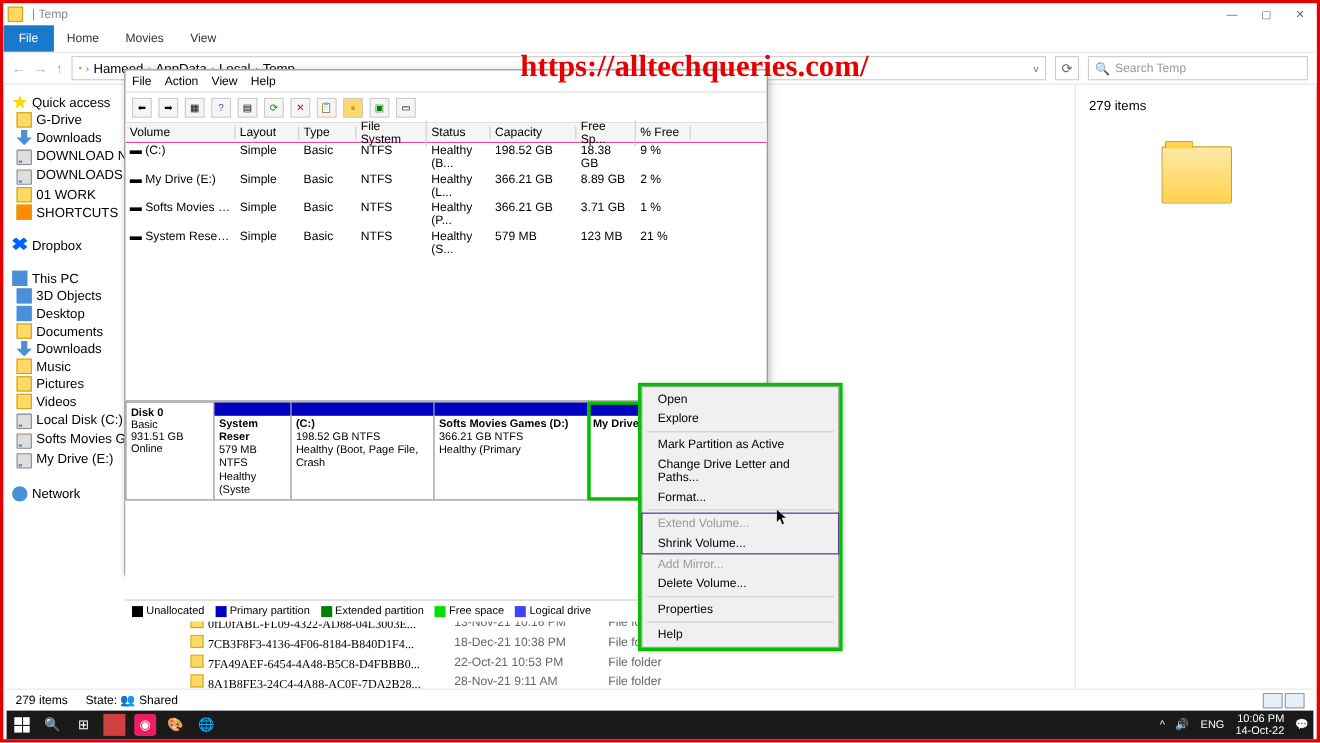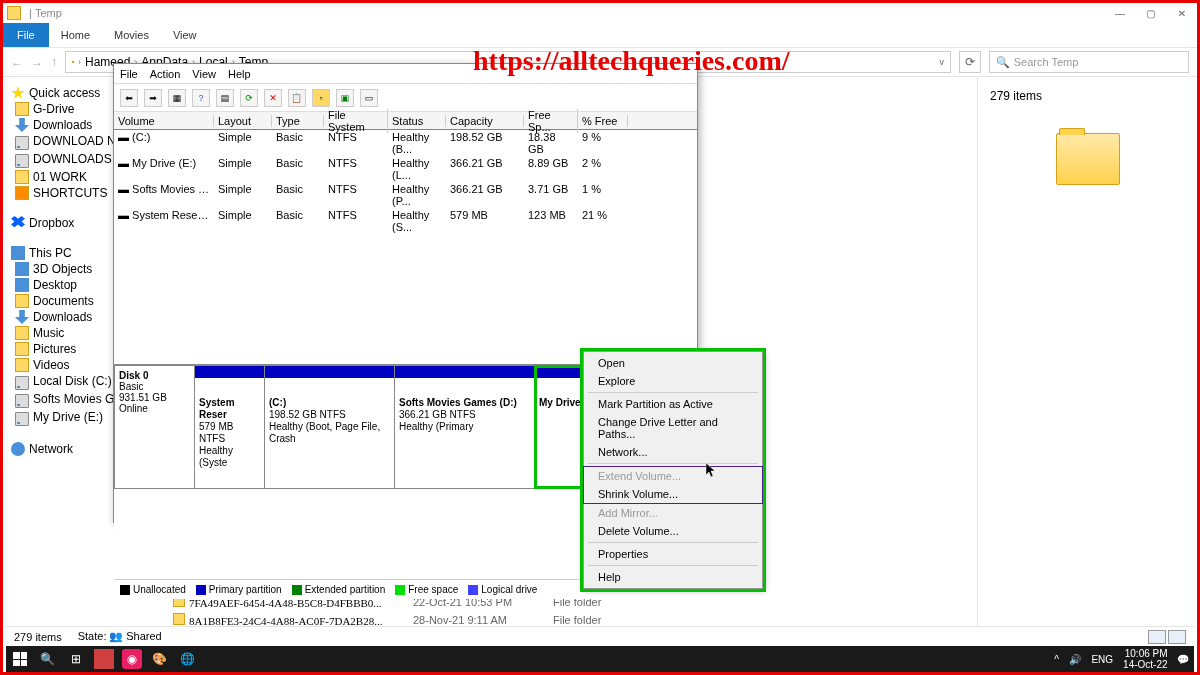--- a/index.html
+++ b/index.html
@@ -77,21 +77,21 @@
 .dmrow .col-vol { overflow: hidden; white-space: nowrap; text-overflow: ellipsis; }
 
 .diskmap { padding: 0; background: #fff; }
 .diskheader { display: flex; border: 1px solid #888; }
 .diskinfo { width: 80px; padding: 4px; border-right: 1px solid #888; font-size: 10px; }
 .parts { display: flex; flex: 1; }
 .partbox { border-right: 1px solid #888; position: relative; font-size: 10px; }
 .partbox .pbar { height: 12px; background: #0000c0; }
 .partbox.selected .pbar { background: #0000c0; }
 .partbox.selected { outline: 3px solid #00c000; outline-offset: -2px; }
-.partbox .ptxt { padding: 19px 4px; line-height: 1.2; }
+.partbox .ptxt { padding: 2px 4px; line-height: 1.2; }
 .partbox .ptxt b { font-weight: bold; }
 
 .legend { display: flex; gap: 10px; padding: 4px 6px; font-size: 10px; border-top: 1px solid #ccc; flex-wrap: wrap; }
 .legend .leg { display: flex; align-items: center; gap: 3px; }
 .legend .sw { width: 10px; height: 10px; }
 
 
 .ctxmenu { position: absolute; top: 348px; left: 580px; width: 180px; background: #f0f0f0; border: 1px solid #999; box-shadow: 2px 2px 6px rgba(0,0,0,0.3); z-index: 20; font-size: 11px; outline: 3px solid #00c000; outline-offset: 0px; padding: 2px 0; }
 .ctxmenu .mitem { padding: 3px 14px; cursor: default; }
 .ctxmenu .mitem.disabled { color: #999; }
@@ -445,21 +445,21 @@
       </div>
   </div>
 </div>
 
 <div class="ctxmenu">
   <div class="mitem">Open</div>
   <div class="mitem">Explore</div>
   <div class="msep"></div>
   <div class="mitem">Mark Partition as Active</div>
   <div class="mitem">Change Drive Letter and Paths...</div>
-  <div class="mitem">Network...</div>
+  <div class="mitem">Format...</div>
   <div class="msep"></div>
   <div class="redbox">
     <div class="mitem disabled">Extend Volume...</div>
     <div class="mitem">Shrink Volume...</div>
   </div>
   <div class="mitem disabled">Add Mirror...</div>
   <div class="mitem">Delete Volume...</div>
   <div class="msep"></div>
   <div class="mitem">Properties</div>
   <div class="msep"></div>

